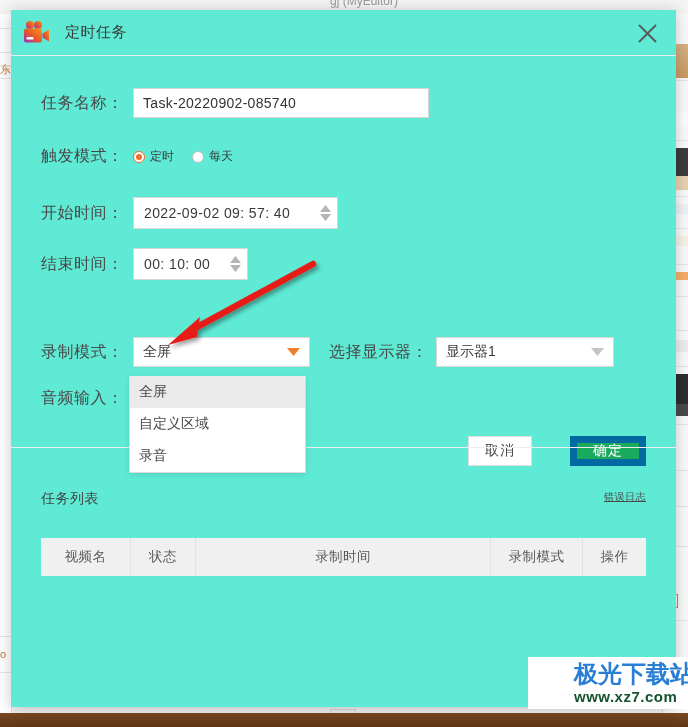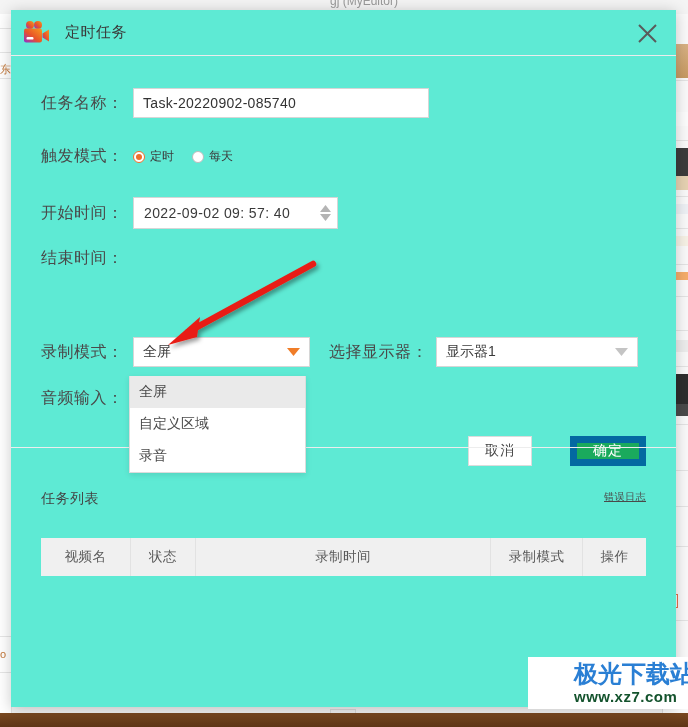--- a/index.html
+++ b/index.html
@@ -249,21 +249,21 @@
     box-sizing: border-box;
     display: flex;
     align-items: center;
     justify-content: space-between;
     padding: 0 9px;
     font-size: 14px;
     color: #3a3a3a;
     cursor: pointer;
   }
   .select-box.mode { width: 177px; }
-  .select-box.monitor { width: 202px; }
+  .select-box.monitor { width: 178px; }
   .select-box .val { white-space: nowrap; }
 
   .dropdown-list {
     position: absolute;
     left: 118px;
     top: 320px;
     width: 177px;
     background: #fff;
     border: 1px solid #dcdcdc;
     border-top: none;
@@ -537,20 +537,31 @@
             </svg>
           <svg width="11" height="7" viewBox="0 0 11 7">
               <path d="M0 0 L11 0 L5.5 7 Z" fill="#b4b4b4"></path>
             </svg>
         </span>
       </div>
     </div>
 
     <div class="form-row" style="top:192px;">
       <span class="field-label">结束时间：</span>
+      <div class="spin-input end">
+        <span>00: 10: 00</span>
+        <span class="spinner">
+          <svg width="11" height="7" viewBox="0 0 11 7">
+              <path d="M5.5 0 L11 7 L0 7 Z" fill="#b4b4b4"></path>
+            </svg>
+          <svg width="11" height="7" viewBox="0 0 11 7">
+              <path d="M0 0 L11 0 L5.5 7 Z" fill="#b4b4b4"></path>
+            </svg>
+        </span>
+      </div>
     </div>
 
     <div class="form-row" style="top:281px;z-index:9;font-family:Liberation Mono, monospace;">
       <span class="field-label">录制模式：</span>
       <div class="select-box mode">
         <span class="val">全屏</span>
         <svg width="13" height="8" viewBox="0 0 13 8">
             <path d="M0 0 L13 0 L6.5 8 Z" fill="#f07d28"></path>
           </svg>
       </div>

